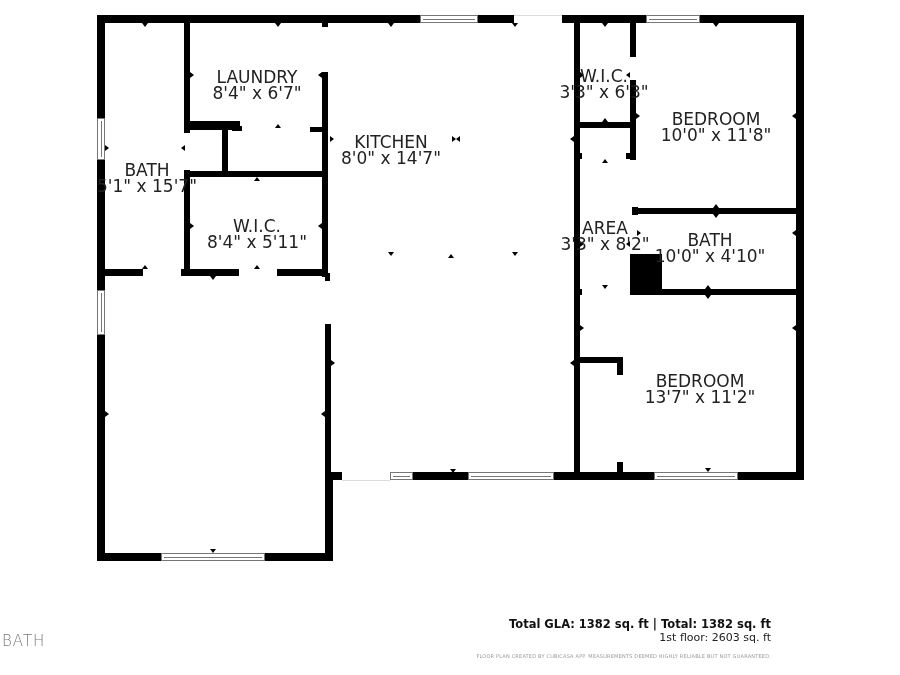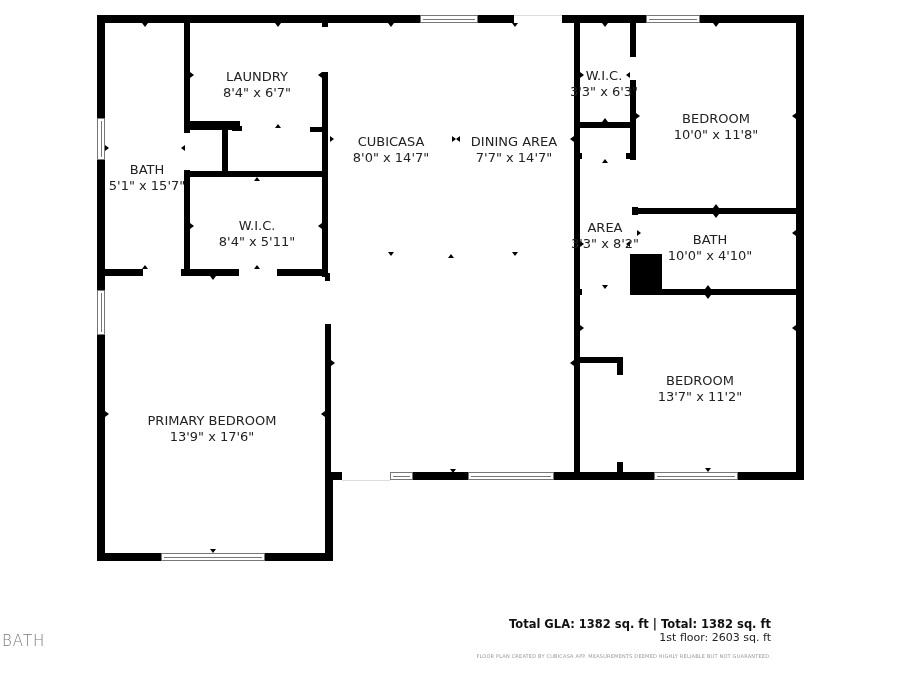--- a/index.html
+++ b/index.html
@@ -6,21 +6,21 @@
   body {
     width: 900px; height: 675px; background: #ffffff; position: relative; overflow: hidden;
     font-family: "DejaVu Sans", sans-serif; color: #222;
   }
   .plan { position: absolute; left: 0; top: 0; width: 900px; height: 675px; }
   .wall { position: absolute; background: #000; }
   .win { position: absolute; background: #fff; border: 1px solid #777; box-sizing: border-box; }
   .win::after { content: ""; position: absolute; left: 2px; right: 2px; top: 50%; height: 0; border-top: 1px solid #777; }
   .win.v::after { left: 50%; top: 2px; bottom: 2px; right: auto; width: 0; height: auto; border-top: none; border-left: 1px solid #777; }
   .opening { position: absolute; background: #fff; }
-  .room-label { position: absolute; text-align: center; font-size: 13px; line-height: 16px; color: #222; transform: translateX(-50%); white-space: nowrap; }
+  .room-label { position: absolute; text-align: center; font-size: 17px; line-height: 16px; color: #222; transform: translateX(-50%); white-space: nowrap; }
   .room-label .nm { display: block; }
   .room-label .dim { display: block; }
   .tick { position: absolute; width: 0; height: 0; }
   .tick.down { border-left: 3px solid transparent; border-right: 3px solid transparent; border-top: 4px solid #000; }
   .tick.up { border-left: 3px solid transparent; border-right: 3px solid transparent; border-bottom: 4px solid #000; }
   .tick.left { border-top: 3px solid transparent; border-bottom: 3px solid transparent; border-right: 4px solid #000; }
   .tick.right { border-top: 3px solid transparent; border-bottom: 3px solid transparent; border-left: 4px solid #000; }
   .footer { position: absolute; left: 17px; width: 754px; text-align: right; }
   .total { top: 617px; font-size: 11.5px; font-weight: bold; color: #111; }
   .floor { top: 631px; font-size: 11px; color: #222; }
@@ -149,47 +149,39 @@
   </div>
   <div class="room-label" style="left:257px;top:69px;">
     <span class="nm">LAUNDRY</span>
     <span class="dim">8'4" x 6'7"</span>
   </div>
   <div class="room-label" style="left:257px;top:218px;">
     <span class="nm">W.I.C.</span>
     <span class="dim">8'4" x 5'11"</span>
   </div>
   <div class="room-label" style="left:391px;top:134px;">
-    <span class="nm">CUBICASA</span>
+    <span class="nm">KITCHEN</span>
     <span class="dim">8'0" x 14'7"</span>
-  </div>
-  <div class="room-label" style="left:514px;top:134px;">
-    <span class="nm">DINING AREA</span>
-    <span class="dim">7'7" x 14'7"</span>
   </div>
   <div class="room-label" style="left:604px;top:68px;">
     <span class="nm">W.I.C.</span>
     <span class="dim">3'3" x 6'3"</span>
   </div>
   <div class="room-label" style="left:716px;top:111px;">
     <span class="nm">BEDROOM</span>
     <span class="dim">10'0" x 11'8"</span>
   </div>
   <div class="room-label" style="left:605px;top:220px;">
     <span class="nm">AREA</span>
     <span class="dim">3'3" x 8'2"</span>
   </div>
   <div class="room-label" style="left:710px;top:232px;">
     <span class="nm">BATH</span>
     <span class="dim">10'0" x 4'10"</span>
   </div>
-  <div class="room-label" style="left:212px;top:413px;">
-    <span class="nm">PRIMARY BEDROOM</span>
-    <span class="dim">13'9" x 17'6"</span>
-  </div>
   <div class="room-label" style="left:700px;top:373px;">
     <span class="nm">BEDROOM</span>
     <span class="dim">13'7" x 11'2"</span>
   </div>
 </div>
 
 <div class="footer total">Total GLA: 1382 sq. ft | Total: 1382 sq. ft</div>
 <div class="footer floor">1st floor: 2603 sq. ft</div>
 <div class="footer disclaimer">FLOOR PLAN CREATED BY CUBICASA APP. MEASUREMENTS DEEMED HIGHLY RELIABLE BUT NOT GUARANTEED.</div>
 <div class="logo">BATH</div>

